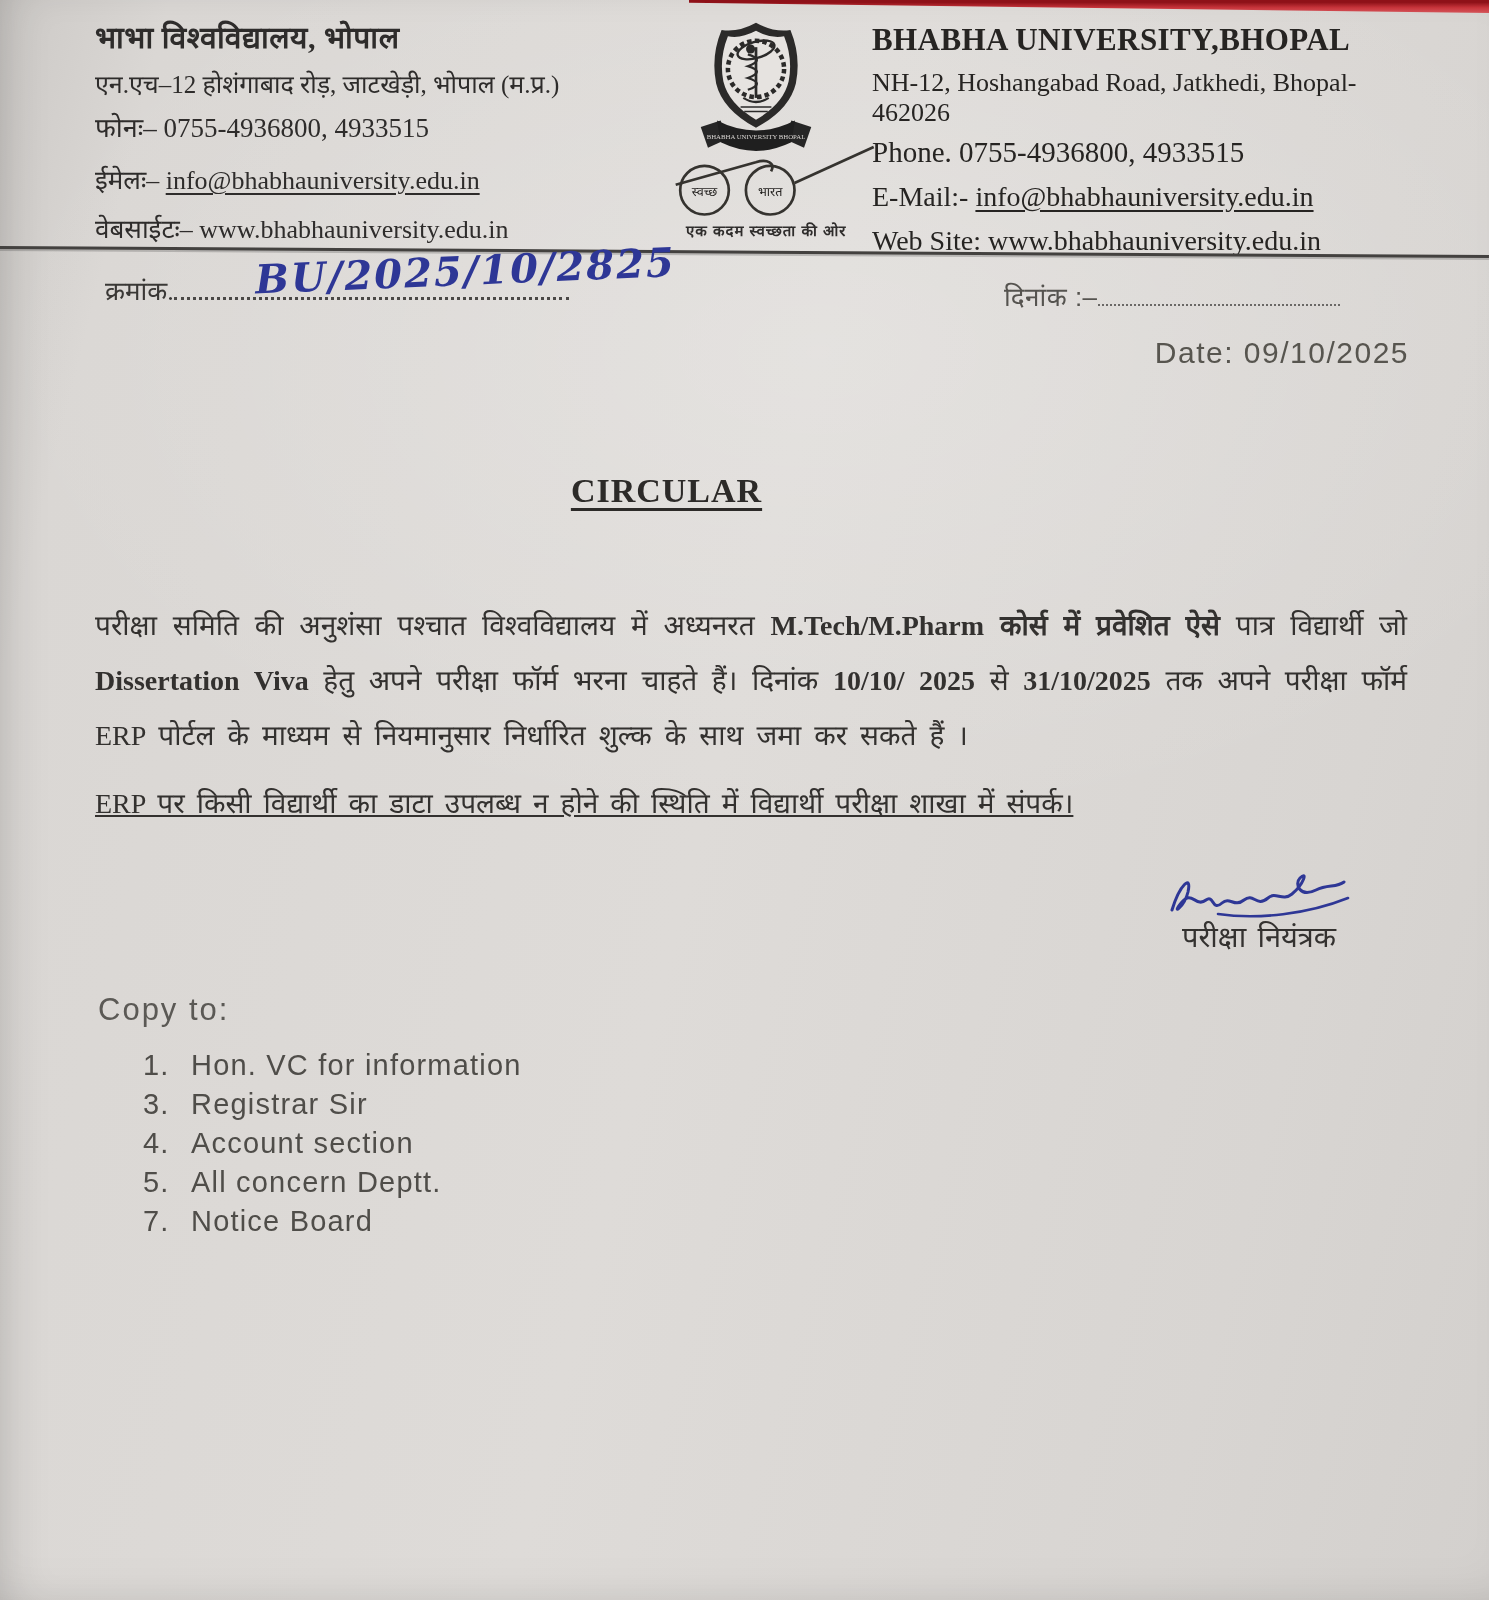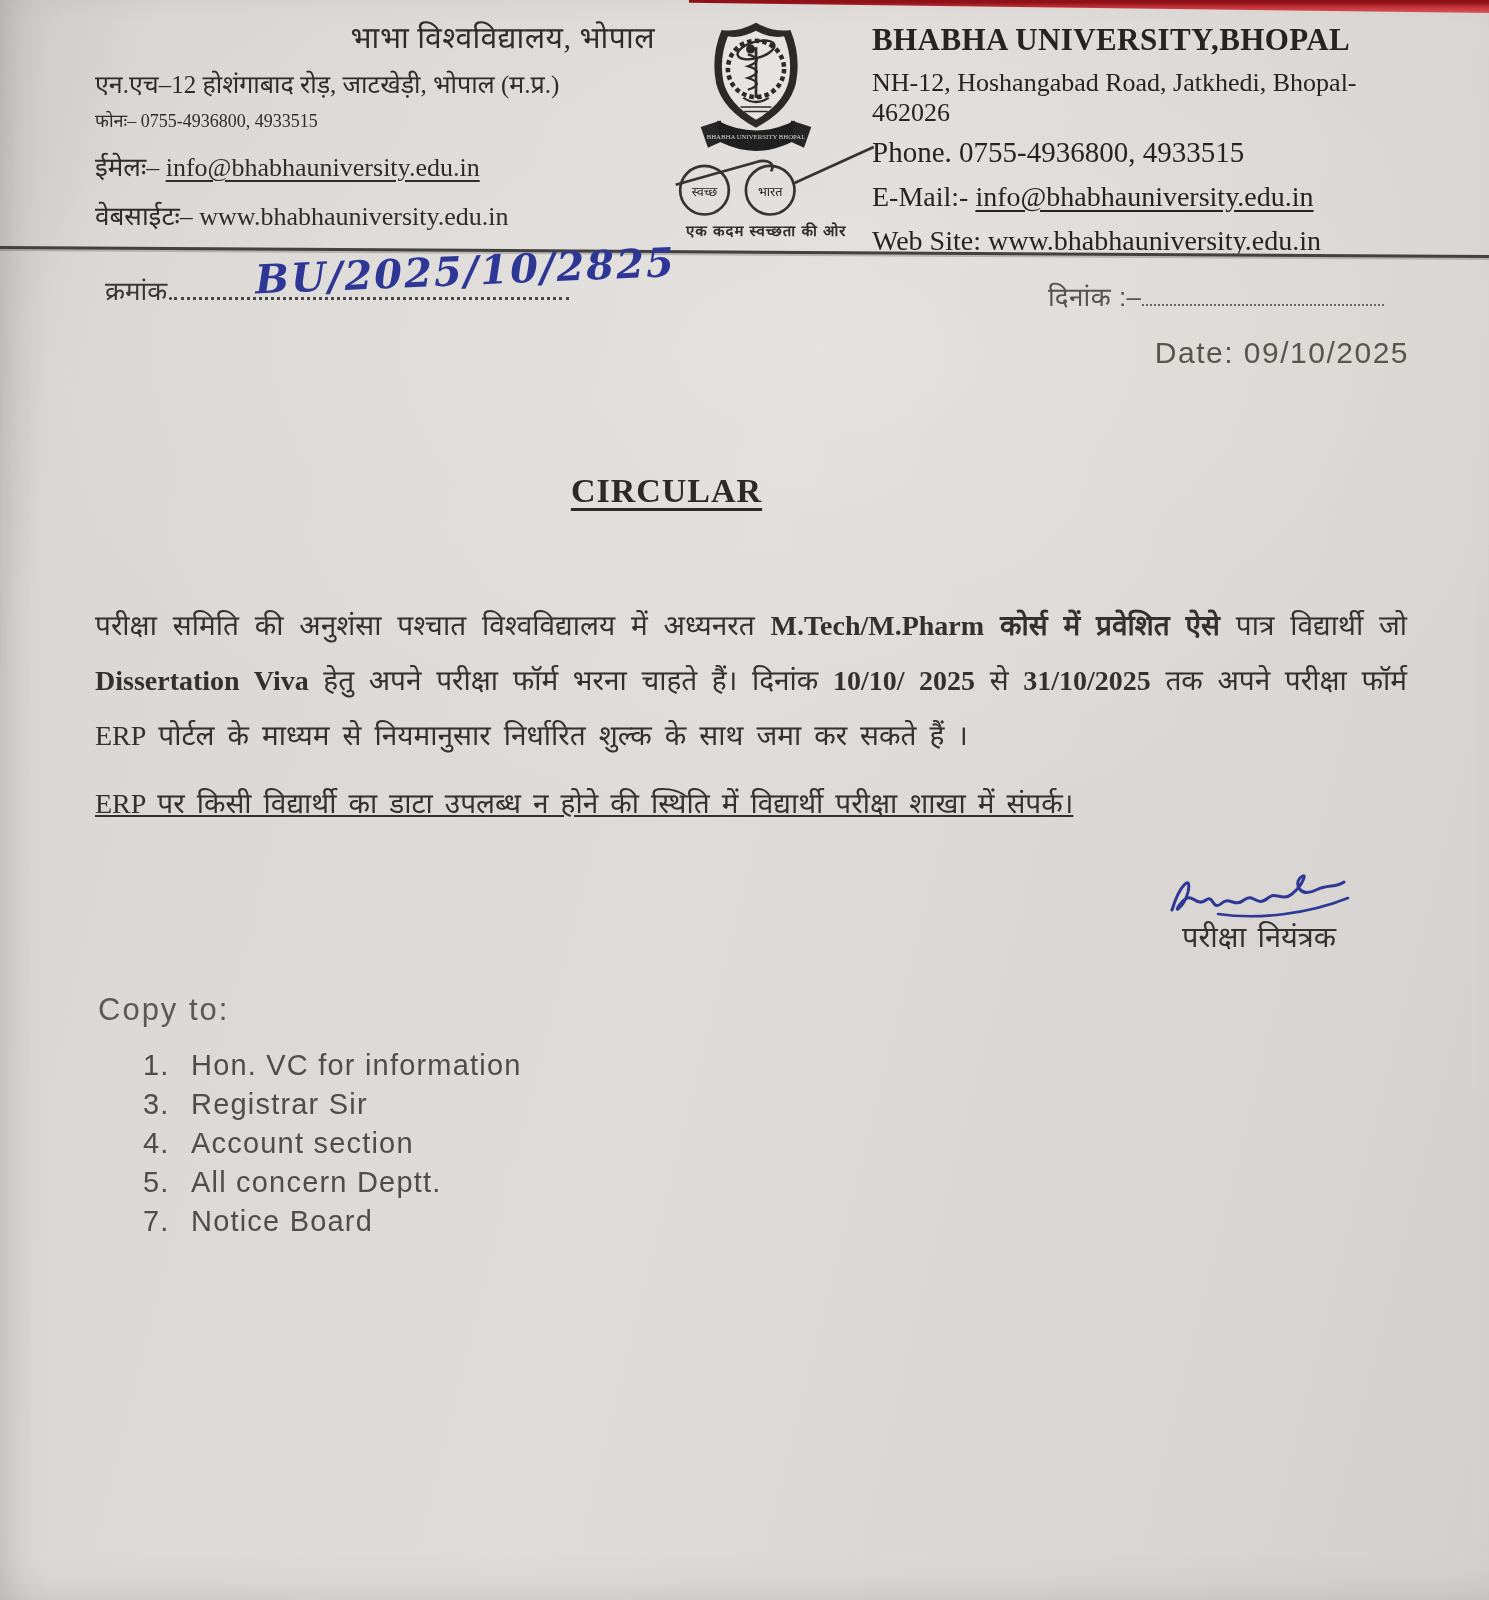--- a/index.html
+++ b/index.html
@@ -19,23 +19,23 @@
   }
   
   .red-edge{
     position:absolute;top:0;right:0;width:800px;height:13px;
     background:linear-gradient(180deg,#8e1118 18%,#c8353c 60%,#d4555a 100%);
     clip-path:polygon(0 0,100% 0,100% 100%,0 22%);
   }
 
   
   .hdr-hi{position:absolute;left:95px;top:16px;width:560px;color:#2e2c2b;}
-  .hdr-hi .uni{font-size:30px;font-weight:normal;letter-spacing:.5px;text-align:right;}
+  .hdr-hi .uni{font-size:30px;font-weight:bold;letter-spacing:.5px;}
   .hdr-hi .ln{font-size:25px;margin-top:9px;}
-  .hdr-hi .ph{font-size:18px;margin-top:8px;}
+  .hdr-hi .ph{font-size:27px;margin-top:8px;}
   .hdr-hi .mail{font-size:26px;margin-top:16px;}
   .hdr-hi .web{font-size:26px;margin-top:13px;}
   .u{ text-decoration:underline; text-underline-offset:4px;}
 
   .crest{position:absolute;left:688px;top:20px;}
   .swachh{position:absolute;left:668px;top:138px;}
   .swachh-cap{position:absolute;left:686px;top:220px;font-size:15px;font-weight:bold;color:#2f2d2c;letter-spacing:1px;font-family:"Liberation Sans",sans-serif;}
 
   .hdr-en{position:absolute;left:872px;top:22px;width:560px;color:#262422;}
   .hdr-en .uni{font-size:31px;font-weight:bold;letter-spacing:.4px;}
@@ -52,21 +52,21 @@
 
   
   .serial-row{position:absolute;left:105px;top:272px;font-size:26px;color:#3a3836;}
   .serial-dots{display:inline-block;width:395px;border-bottom:3px dotted #4a4846;height:24px;}
   .serial-hand{
     position:absolute;left:150px;top:-26px;width:460px;
     font-family:"DejaVu Serif",serif;font-style:italic;font-weight:bold;
     font-size:40px;color:#2e3796;transform:rotate(-2.4deg);letter-spacing:2px;
     white-space:nowrap;
   }
-  .date-row{position:absolute;left:1048px;top:278px;font-size:26px;color:#55534f;font-family:"Liberation Sans",sans-serif;letter-spacing:.5px;}
+  .date-row{position:absolute;left:1004px;top:278px;font-size:26px;color:#55534f;font-family:"Liberation Sans",sans-serif;letter-spacing:.5px;}
   .date-dots{display:inline-block;width:242px;border-bottom:2px dotted #6a6866;height:20px;}
   .printed-date{
     position:absolute;right:80px;top:336px;font-size:30px;color:#57554f;
     font-family:"Liberation Sans",sans-serif;letter-spacing:1.5px;
   }
 
   
   .title{
     position:absolute;left:0;top:472px;width:1333px;text-align:center;
     font-size:34px;font-weight:bold;color:#2c2a28;letter-spacing:1px;

